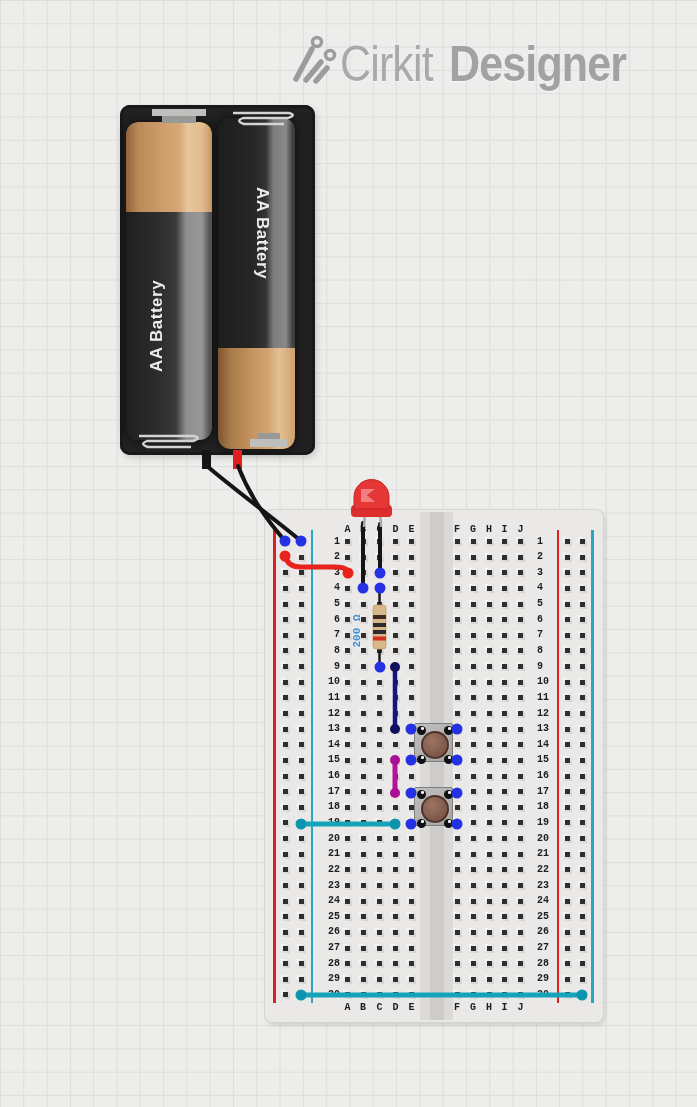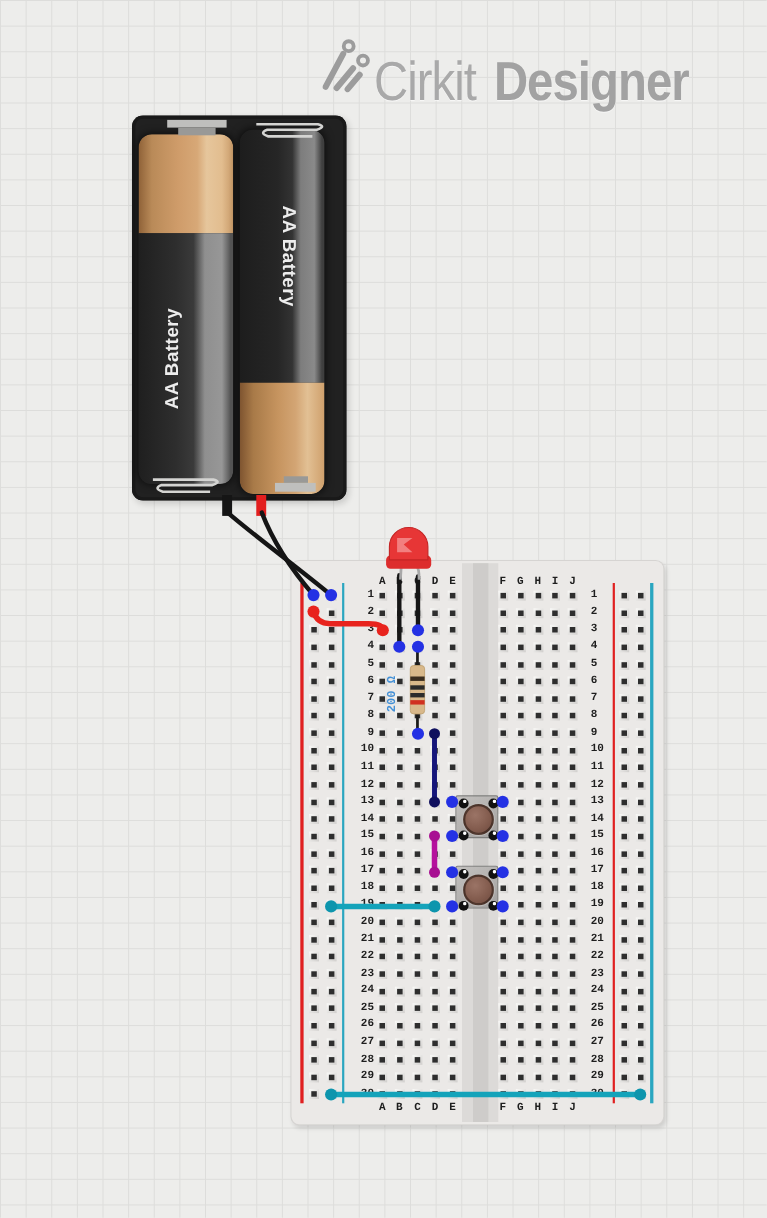--- a/index.html
+++ b/index.html
@@ -7,21 +7,21 @@
     width:697px;height:1107px;position:relative;overflow:hidden;
     font-family:"Liberation Sans",sans-serif;
     background-color:#ededeb;
     background-image:
       linear-gradient(#dddddb 1px, transparent 1px),
       linear-gradient(90deg,#dddddb 1px, transparent 1px);
     background-size:23.3px 23.3px;
   }
   
   .logo{position:absolute;left:293px;top:28px;height:60px;z-index:1;}
-  .logo-text{position:absolute;left:47px;top:20px;white-space:nowrap;
+  .logo-text{position:absolute;left:47px;top:10px;white-space:nowrap;
     font-size:50px;line-height:52px;letter-spacing:-1px;color:#a9a9a9;
     text-shadow:0 1px 0 rgba(255,255,255,.55);}
   .logo-text .lt1,.logo-text .lt2{display:inline-block;transform:scaleX(.86);transform-origin:0 50%;}
   .logo-text .lt2{font-weight:bold;color:#a2a2a2;margin-left:-12px;}
   
   .battery-pack{position:absolute;left:120px;top:105px;width:195px;height:350px;
     background:#212121;border-radius:10px;z-index:2;
     box-shadow:inset 0 0 0 3px #191919, 2px 3px 6px rgba(0,0,0,.15);}
   .bat{position:absolute;border-radius:12px;overflow:hidden;box-shadow:0 0 8px rgba(0,0,0,.7);}
   .bat1{left:6px;top:17px;width:86px;height:318px;}

